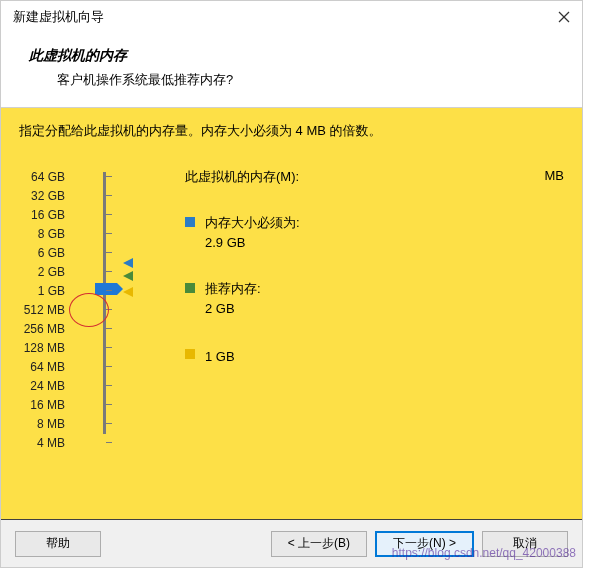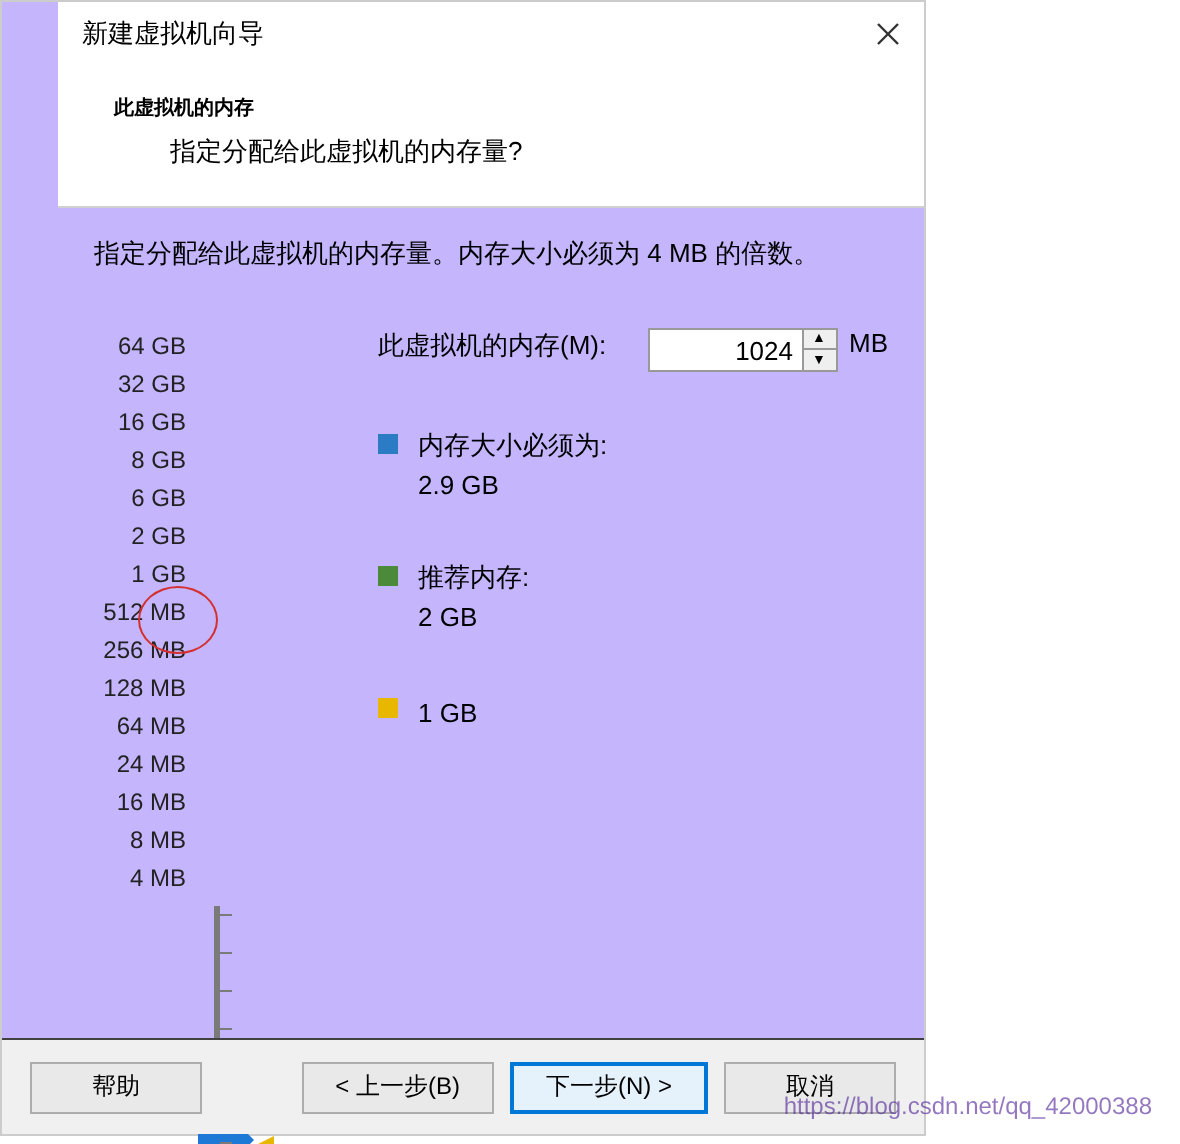--- a/index.html
+++ b/index.html
@@ -1,29 +1,29 @@
 <!DOCTYPE html>
 <html><head>
 <meta charset="utf-8">
 <style>
 * { box-sizing: border-box; margin: 0; padding: 0; }
 body { font-family: "Microsoft YaHei", "Segoe UI", sans-serif; font-size: 12px; background: #fff; width: 590px; height: 572px; position: relative; }
-.dialog { width: 463px; height: 568px; background: #c4b5fd; border: 1px solid #ccc; position: relative; padding-left: 28px; }
+.dialog { width: 583px; height: 568px; background: #fde047; border: 1px solid #ccc; position: relative; }
 .titlebar { height: 32px; display: flex; align-items: center; justify-content: space-between; padding: 0 8px 0 12px; background: #fff; }
 .title { font-size: 13px; }
 .close-x { width: 20px; height: 20px; display: flex; align-items: center; justify-content: center; cursor: pointer; }
 .close-x svg { width: 12px; height: 12px; }
 .header { padding: 14px 20px 18px 28px; background: #fff; }
-.header-title { font-size: 10px; font-weight: bold; margin-bottom: 6px; }
+.header-title { font-size: 14px; font-weight: bold; margin-bottom: 6px; font-style: italic; }
 .header-sub { font-size: 13px; margin-left: 28px; }
 .sep { height: 1px; background: #d0d0d0; }
 .content { padding: 14px 18px 10px 18px; }
 .instruction { font-size: 13px; margin-bottom: 28px; }
 .mem-area { display: flex; gap: 0; }
-.slider-col { display: flex; align-items: flex-end; }
+.slider-col { display: flex; align-items: flex-start; gap: 24px; }
 .labels-col { width: 52px; text-align: right; font-size: 12px; line-height: 19px; color: #222; padding-right: 6px; }
 .labels-col div { height: 19px; }
 .track-col { width: 70px; position: relative; padding-left: 6px; }
 .track { position: absolute; left: 8px; top: 4px; width: 3px; height: 262px; background: #7a7a7a; }
 .tick { position: absolute; left: 11px; width: 6px; height: 1px; background: #7a7a7a; }
 .arrow-marker { position: absolute; left: 28px; width: 0; height: 0; border-right: 10px solid; border-top: 5px solid transparent; border-bottom: 5px solid transparent; }
 .arrow-blue { border-right-color: #2b7cc5; top: 90px; }
 .arrow-green { border-right-color: #4a8a3a; top: 103px; }
 .arrow-yellow { border-right-color: #e8b800; top: 119px; }
 .thumb { position: absolute; left: 0; top: 115px; width: 22px; height: 12px; background: #1e78d6; cursor: pointer; }
@@ -60,21 +60,21 @@
     <div class="close-x">
       <svg viewBox="0 0 12 12">
           <line x1="1" y1="1" x2="11" y2="11" stroke="#333" stroke-width="1.2"></line>
           <line x1="11" y1="1" x2="1" y2="11" stroke="#333" stroke-width="1.2"></line>
         </svg>
     </div>
   </div>
 
   <div class="header">
     <div class="header-title">此虚拟机的内存</div>
-    <div class="header-sub">指定分配给此虚拟机的内存量?</div>
+    <div class="header-sub">客户机操作系统最低推荐内存?</div>
   </div>
   <div class="sep"></div>
 
   <div class="content">
     <div class="instruction">指定分配给此虚拟机的内存量。内存大小必须为 4 MB 的倍数。</div>
 
     <div class="mem-area">
       <div class="slider-col">
         <div class="labels-col">
           <div>64 GB</div>
@@ -113,27 +113,20 @@
             <div class="tick" style="top: 217px;"></div>
             <div class="tick" style="top: 236px;"></div>
             <div class="tick" style="top: 255px;"></div>
             <div class="tick" style="top: 274px;"></div>
           </div>
       </div>
 
       <div class="right-col">
         <div class="mem-row">
           <span class="mem-label">此虚拟机的内存(M):</span>
-          <div class="spinner">
-            <input type="text" value="1024" style="">
-            <div class="spin-btns">
-              <div>▲</div>
-              <div>▼</div>
-            </div>
-          </div>
           <span class="unit">MB</span>
         </div>
 
         <div class="rec-block">
           <div class="sq sq-blue"></div>
           <div class="rec-text">
             <div>内存大小必须为:</div>
             <div class="rec-val">2.9 GB</div>
           </div>
         </div>

